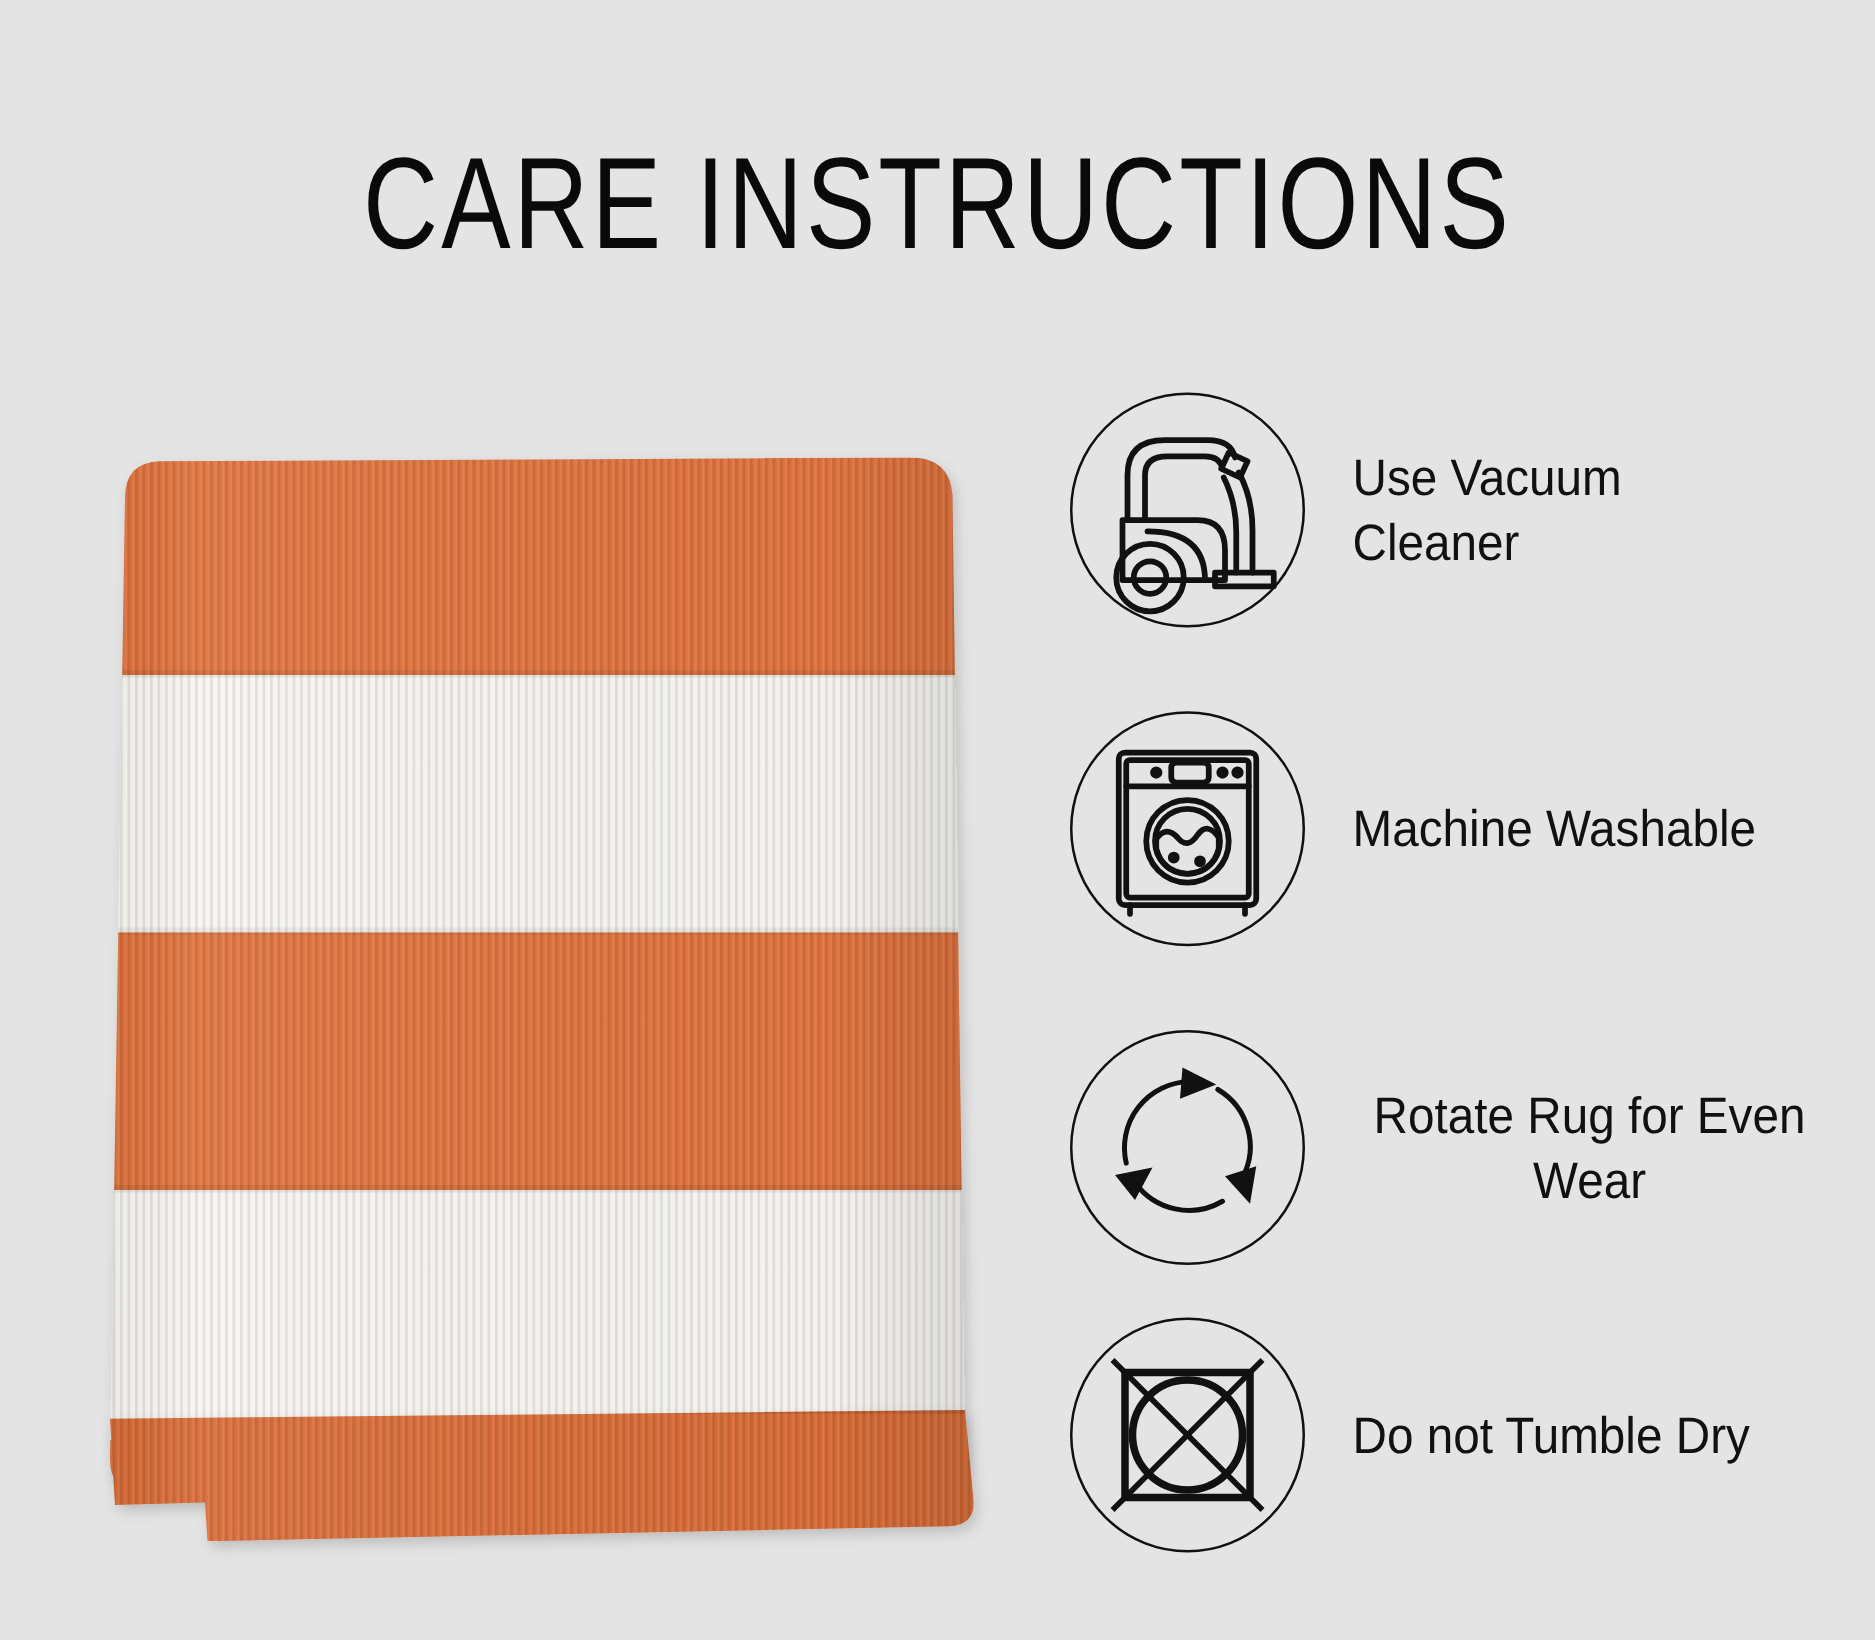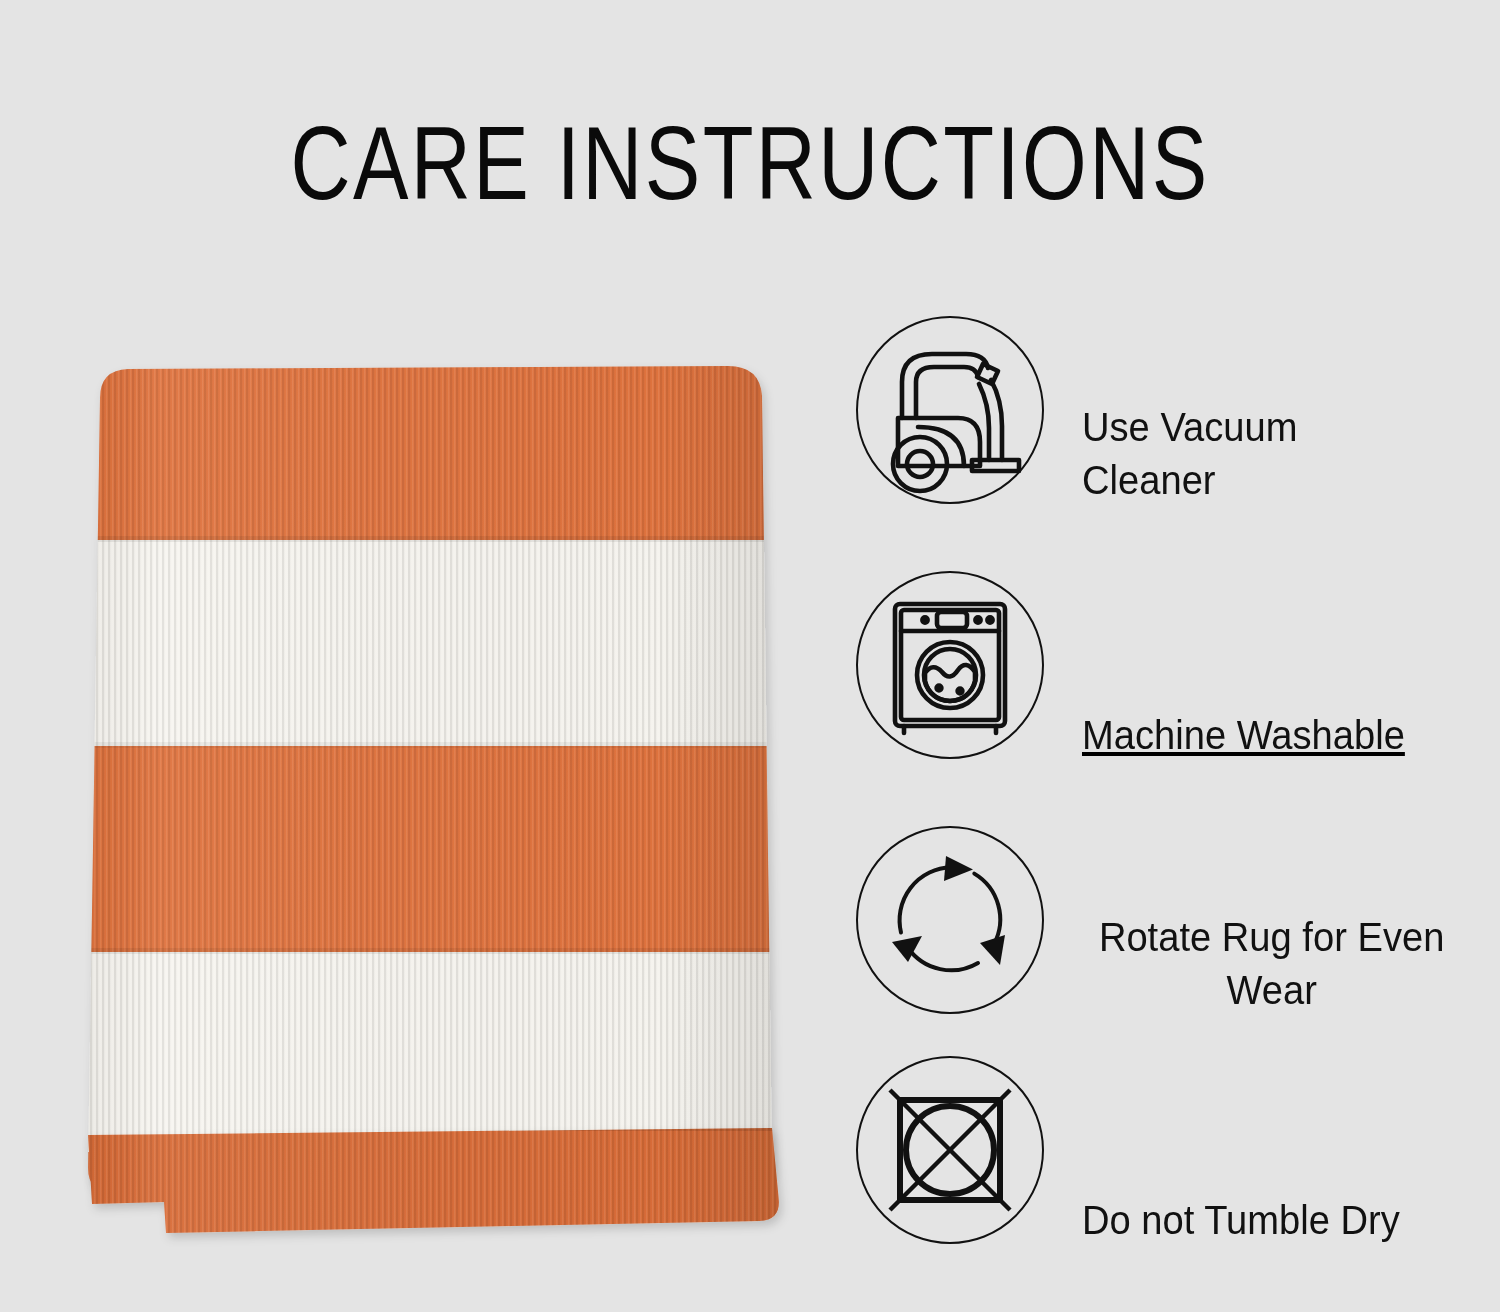--- a/index.html
+++ b/index.html
@@ -61,24 +61,24 @@
     top: 300px;
     width: 640px;
     height: 960px;
   }
   .instruction-row {
     position: absolute;
     left: 0;
     width: 640px;
     height: 196px;
     display: flex;
-    align-items: flex-end;
+    align-items: center;
   }
   .instruction-row.r0 { top: 10px; }
-  .instruction-row.r1 { top: 265px; text-decoration: underline; }
+  .instruction-row.r1 { top: 265px; }
   .instruction-row.r2 { top: 520px; gap: 24px; }
   .instruction-row.r3 { top: 750px; }
 
   .icon-badge {
     position: relative;
     flex: 0 0 auto;
     width: 192px;
     height: 192px;
     margin-left: 14px;
   }

